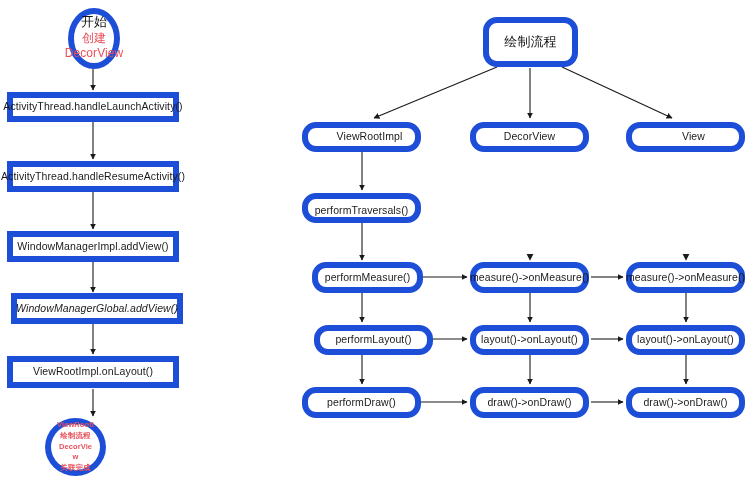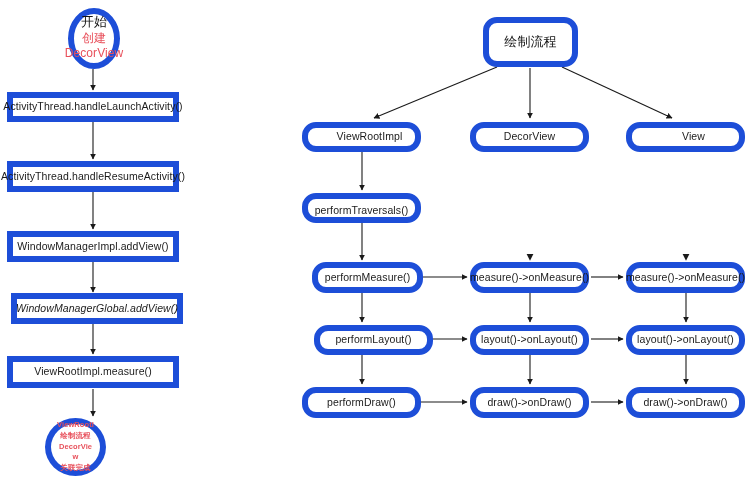--- a/index.html
+++ b/index.html
@@ -175,21 +175,21 @@
 
   <div class="node rect" style="left:7px; top:231px; width:172px; height:31px;text-align:center;">
     <span class="node-label">WindowManagerImpl.addView()</span>
   </div>
 
   <div class="node rect" style="left:11px; top:293px; width:172px; height:31px;font-style:italic;">
     <span class="node-label">WindowManagerGlobal.addView()</span>
   </div>
 
   <div class="node rect" style="left:7px; top:356px; width:172px; height:32px;">
-    <span class="node-label">ViewRootImpl.measure()</span>
+    <span class="node-label">ViewRootImpl.onLayout()</span>
   </div>
 
   <div class="node circle" style="left:45px; top:418px; width:61px; height:58px;">
     <span class="node-label">
       <span class="end-text">ViewRootI</span>
       <span class="end-text">绘制流程</span>
       <span class="end-text">DecorView</span>
       <span class="end-text">关联完成</span>
     </span>
   </div>

